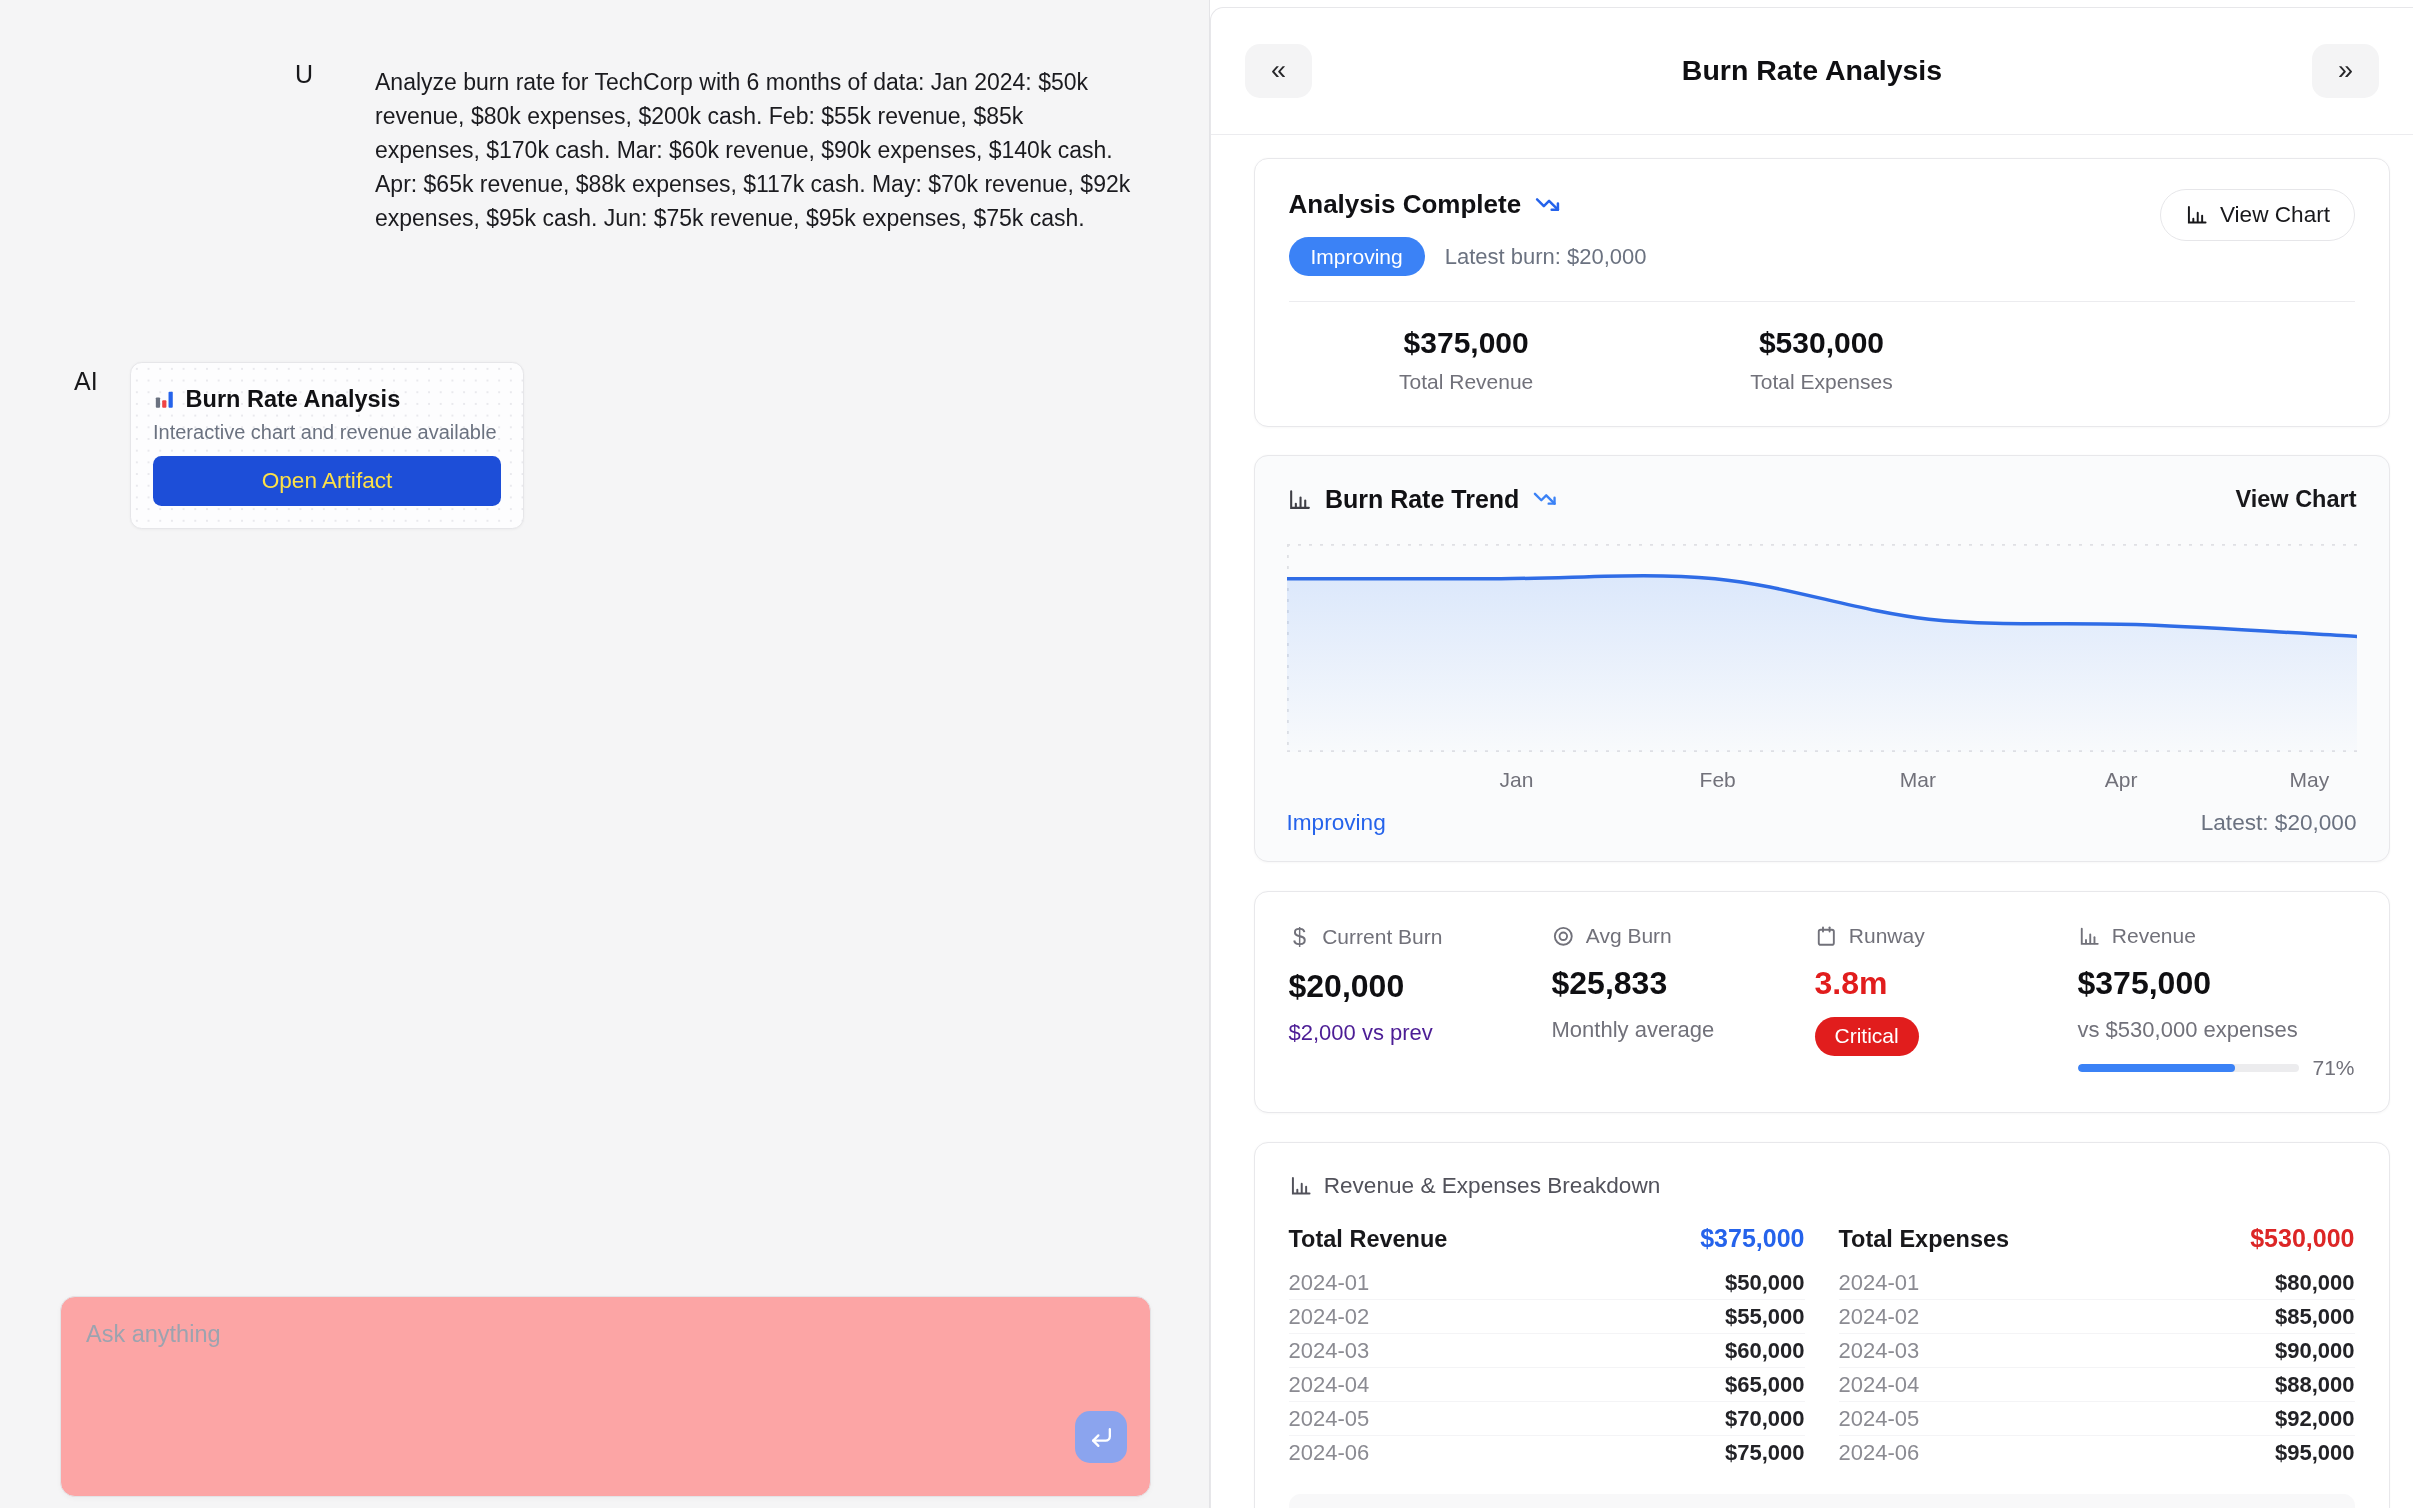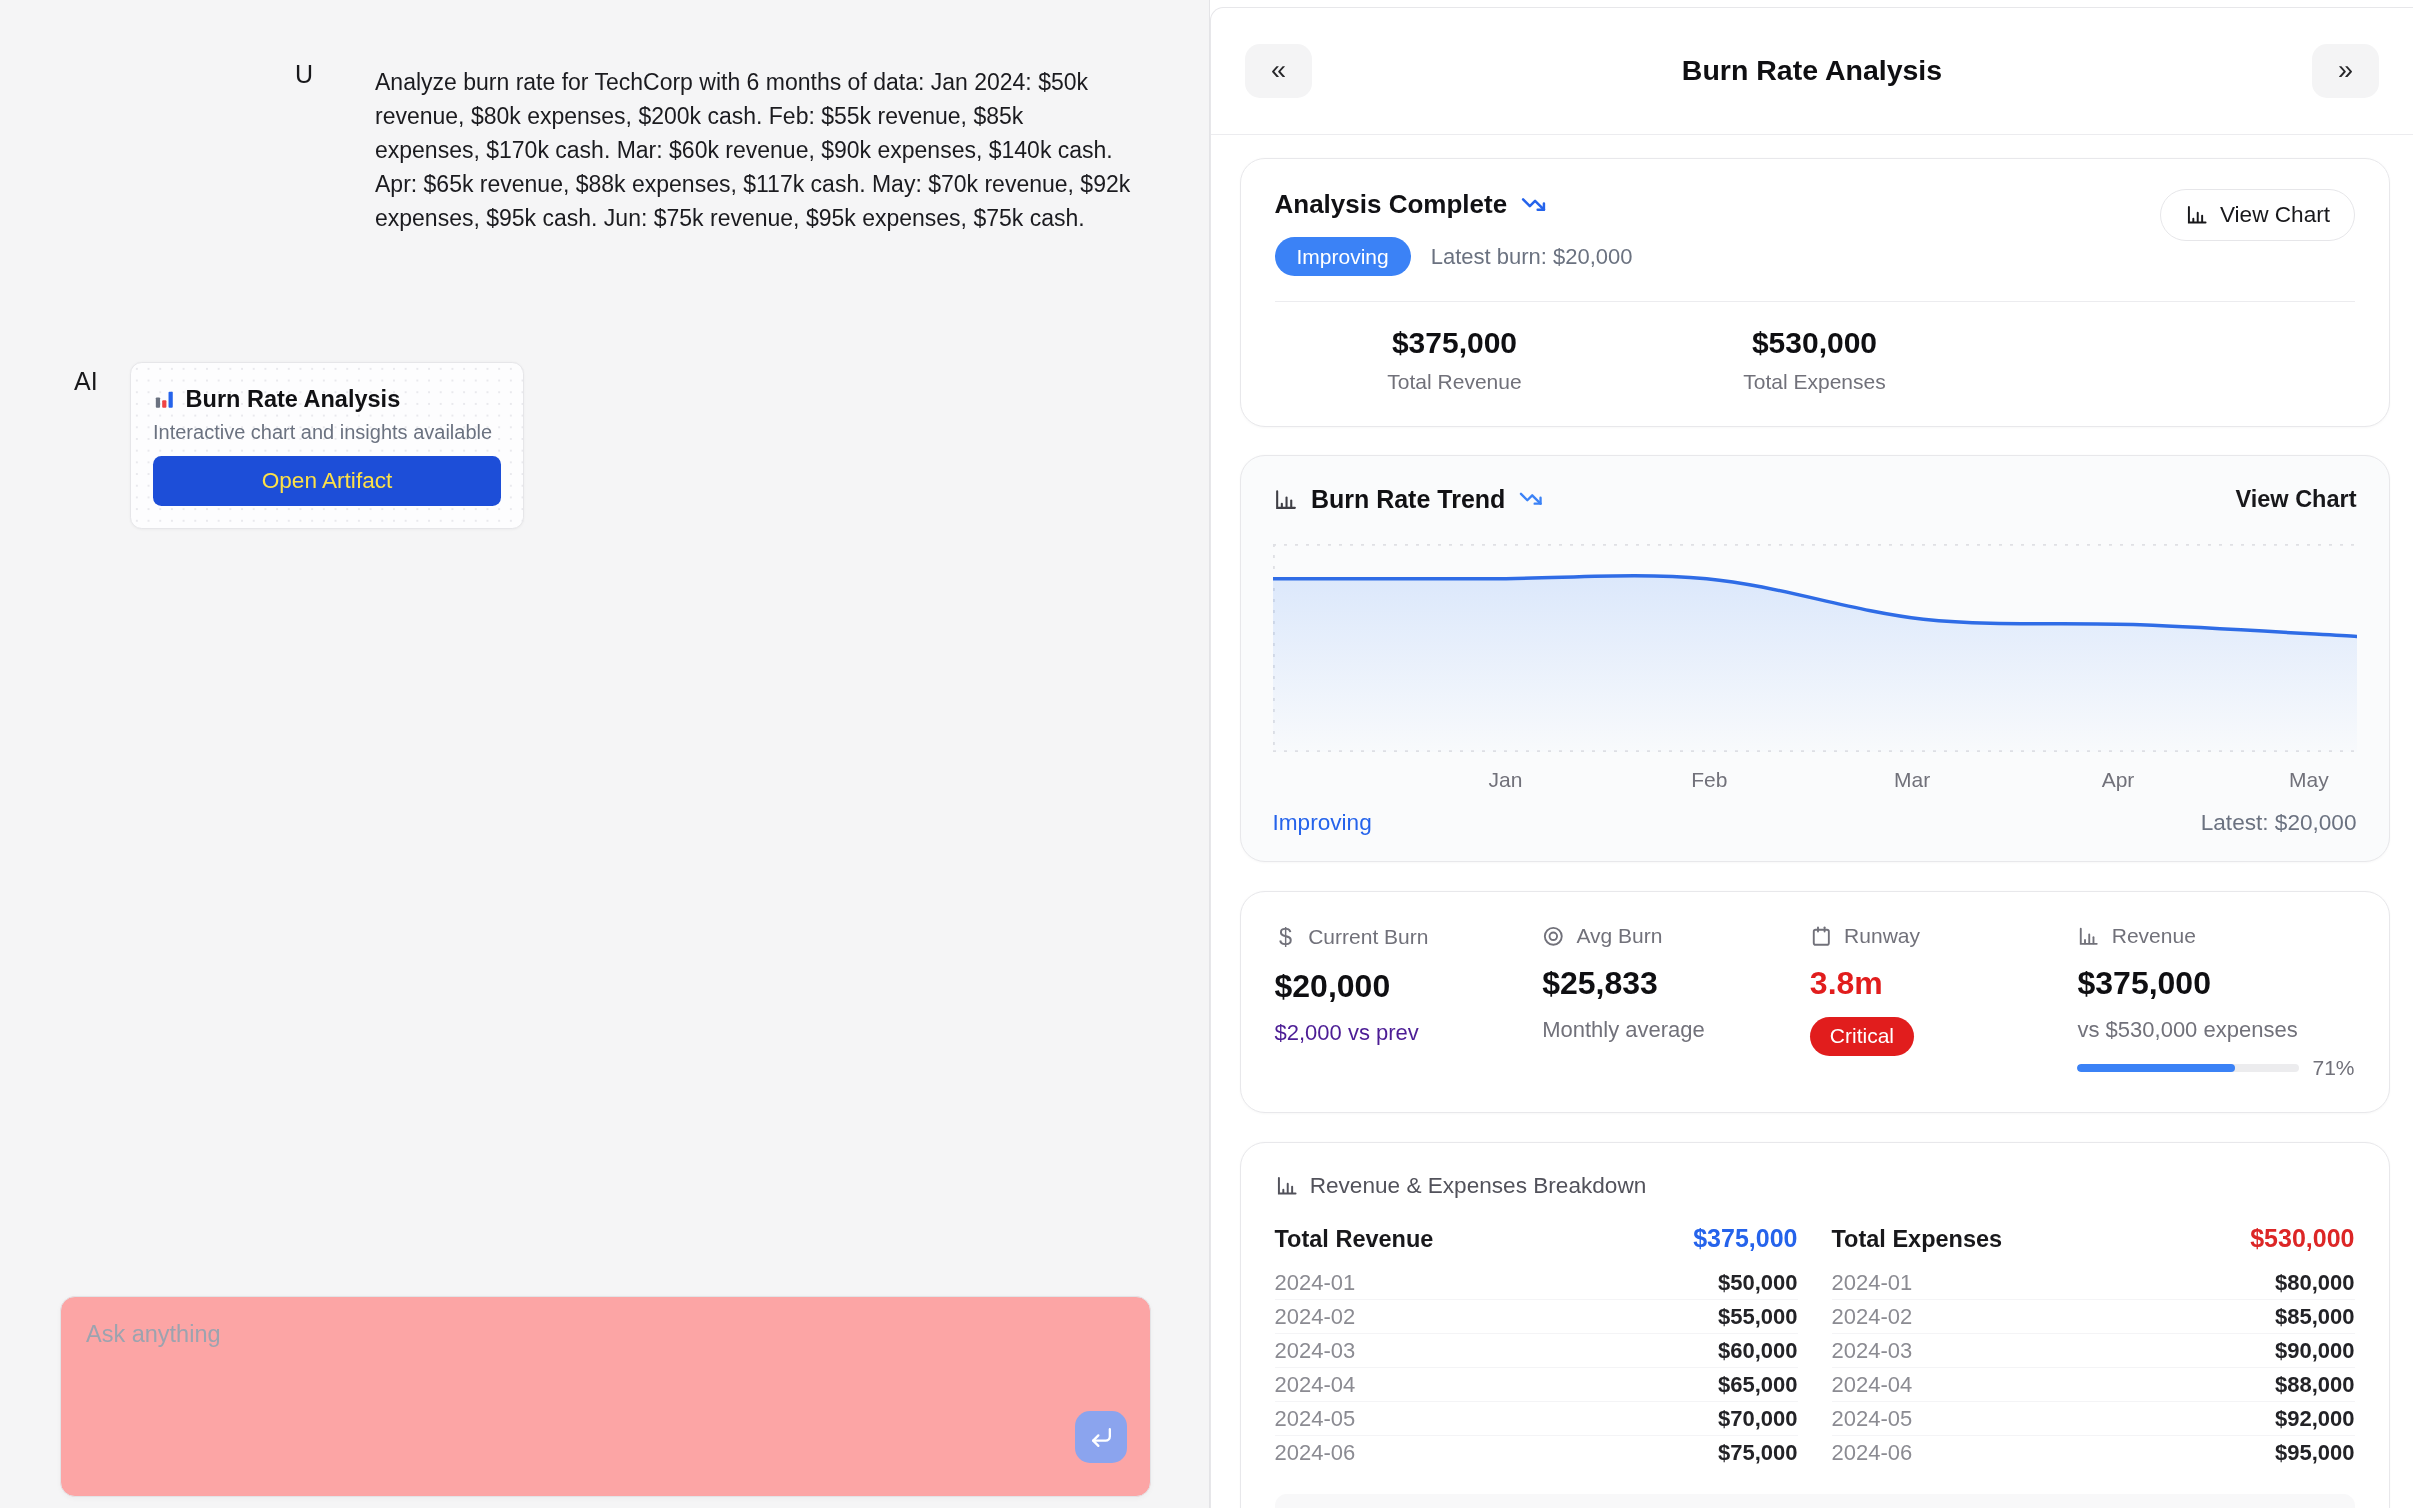--- a/index.html
+++ b/index.html
@@ -72,22 +72,23 @@
   }
   .panel-title {
     position:absolute; left:50%; transform:translateX(-50%);
     font-size:28.5px; font-weight:700; color:#0f0f12;
   }
   .panel-body {
     flex:1; padding:23.5px 23.5px 0 28.5px;
     display:flex; flex-direction:column; gap:28.5px; overflow:hidden;
   }
   .card {
-    background:#ffffff; border:0.8px solid #e8e8eb; border-radius:25px;
+    background:#ffffff; border:0.8px solid #e8e8eb; border-radius:14px;
     box-shadow:0 0.8px 2.5px rgba(0,0,0,.03);
+    margin-left:14px;
   }
   
   .summary-card { padding:30px 34px 32px 34px; flex:none; }
   .summary-top { display:flex; align-items:flex-start; justify-content:space-between; }
   .summary-title-row { display:flex; align-items:center; gap:13.4px; }
   .summary-title { font-size:26px; font-weight:700; color:#111114; }
   .view-chart-btn {
     display:flex; align-items:center; gap:11.7px; cursor:pointer;
     border:0.8px solid #e6e6e9; background:#fff; border-radius:837px;
     padding:11.7px 23.5px; font-size:22.6px; color:#18181b; font-family:inherit;
@@ -169,21 +170,21 @@
     <div class="artifact-title-row">
       <span class="icon">
         <svg width="22.6" height="22.6" viewBox="0 0 24 24">
           <rect x="3" y="10" width="4.5" height="11" rx="1" fill="#6b7280"></rect>
           <rect x="9.75" y="13" width="4.5" height="8" rx="1" fill="#ef4444"></rect>
           <rect x="16.5" y="4" width="4.5" height="17" rx="1" fill="#2563eb"></rect>
         </svg>
       </span>
       <span class="artifact-title">Burn Rate Analysis</span>
     </div>
-    <div class="artifact-subtitle">Interactive chart and insights available</div>
+    <div class="artifact-subtitle">Interactive chart and revenue available</div>
     <button class="artifact-button">Open Artifact</button>
   </div>
 
   <div class="chat-input">
     <textarea placeholder="Ask anything" style=""></textarea>
     <button class="send-button">
       <span class="icon">
         <svg width="25" height="25" viewBox="0 0 24 24" fill="none" stroke="#ffffff" stroke-width="2.2" stroke-linecap="round" stroke-linejoin="round">
           <polyline points="9 10 4 15 9 20"></polyline>
           <path d="M20 4v7a4 4 0 0 1-4 4H4"></path>

